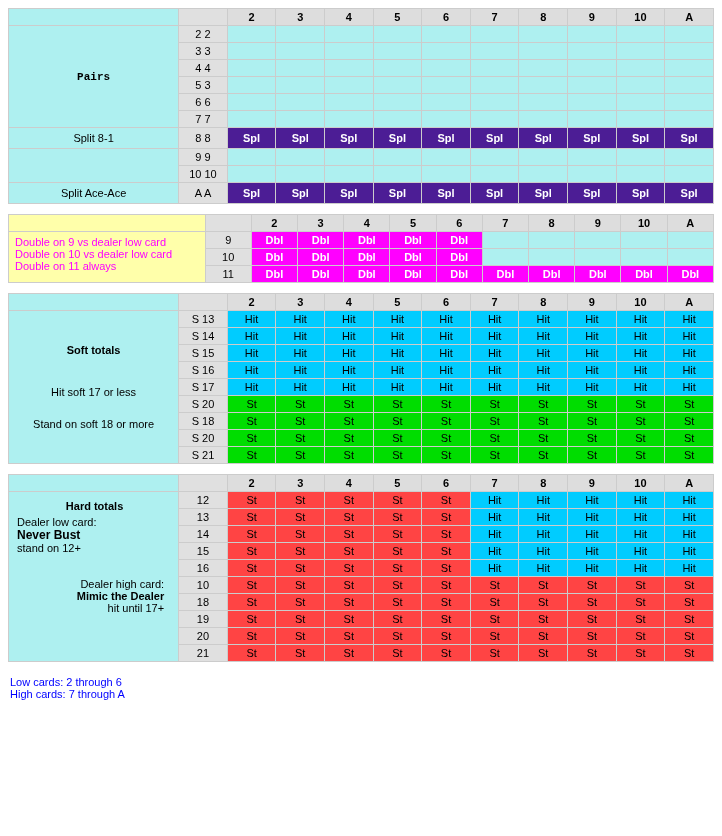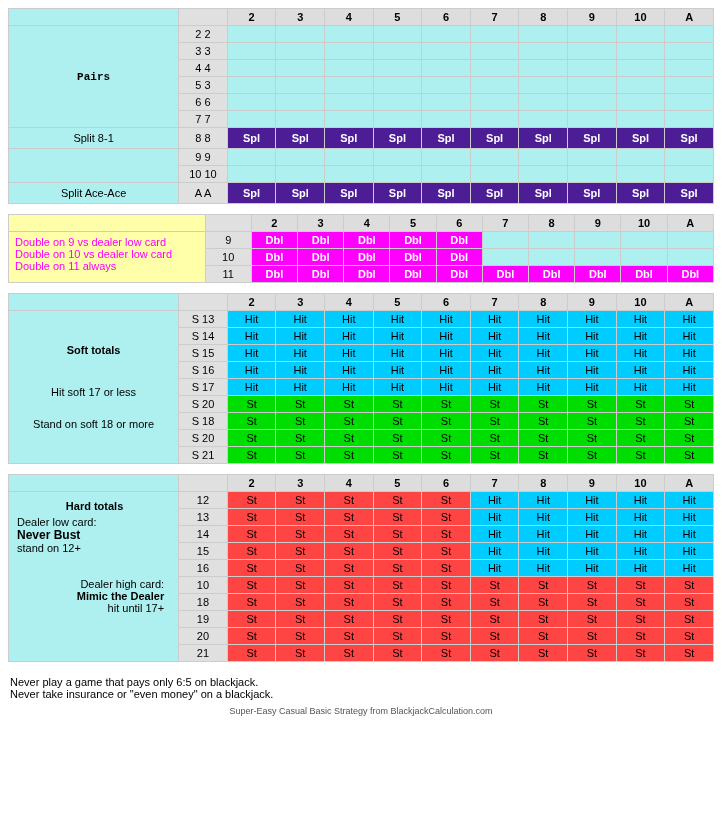--- a/index.html
+++ b/index.html
@@ -669,20 +669,23 @@
             <td class="stand-red">St</td>
             <td class="stand-red">St</td>
             <td class="stand-red">St</td>
             <td class="stand-red">St</td>
         </tr>
       </tbody>
     </table>
   </div>
 
   <div style="display:flex; justify-content:space-between; padding: 4px 2px;">
-    <div style="font-size:11px; text-align:left; max-width:380px;">
-      <div>Never play a game that pays only 6:5 on blackjack.</div>
-      <div>Never take insurance or "even money" on a blackjack.</div>
+    <div style="font-size:11px;">
+      <div>
+        <span style="color:blue;">Low cards: 2 through 6</span>
+      </div>
+      <div>
+        <span style="color:blue;">High cards: 7 through A</span>
+      </div>
     </div>
   </div>
-  <div class="footer-brand">Super-Easy Casual Basic Strategy from BlackjackCalculation.com</div>
 
 </div>
 
 </body></html>

